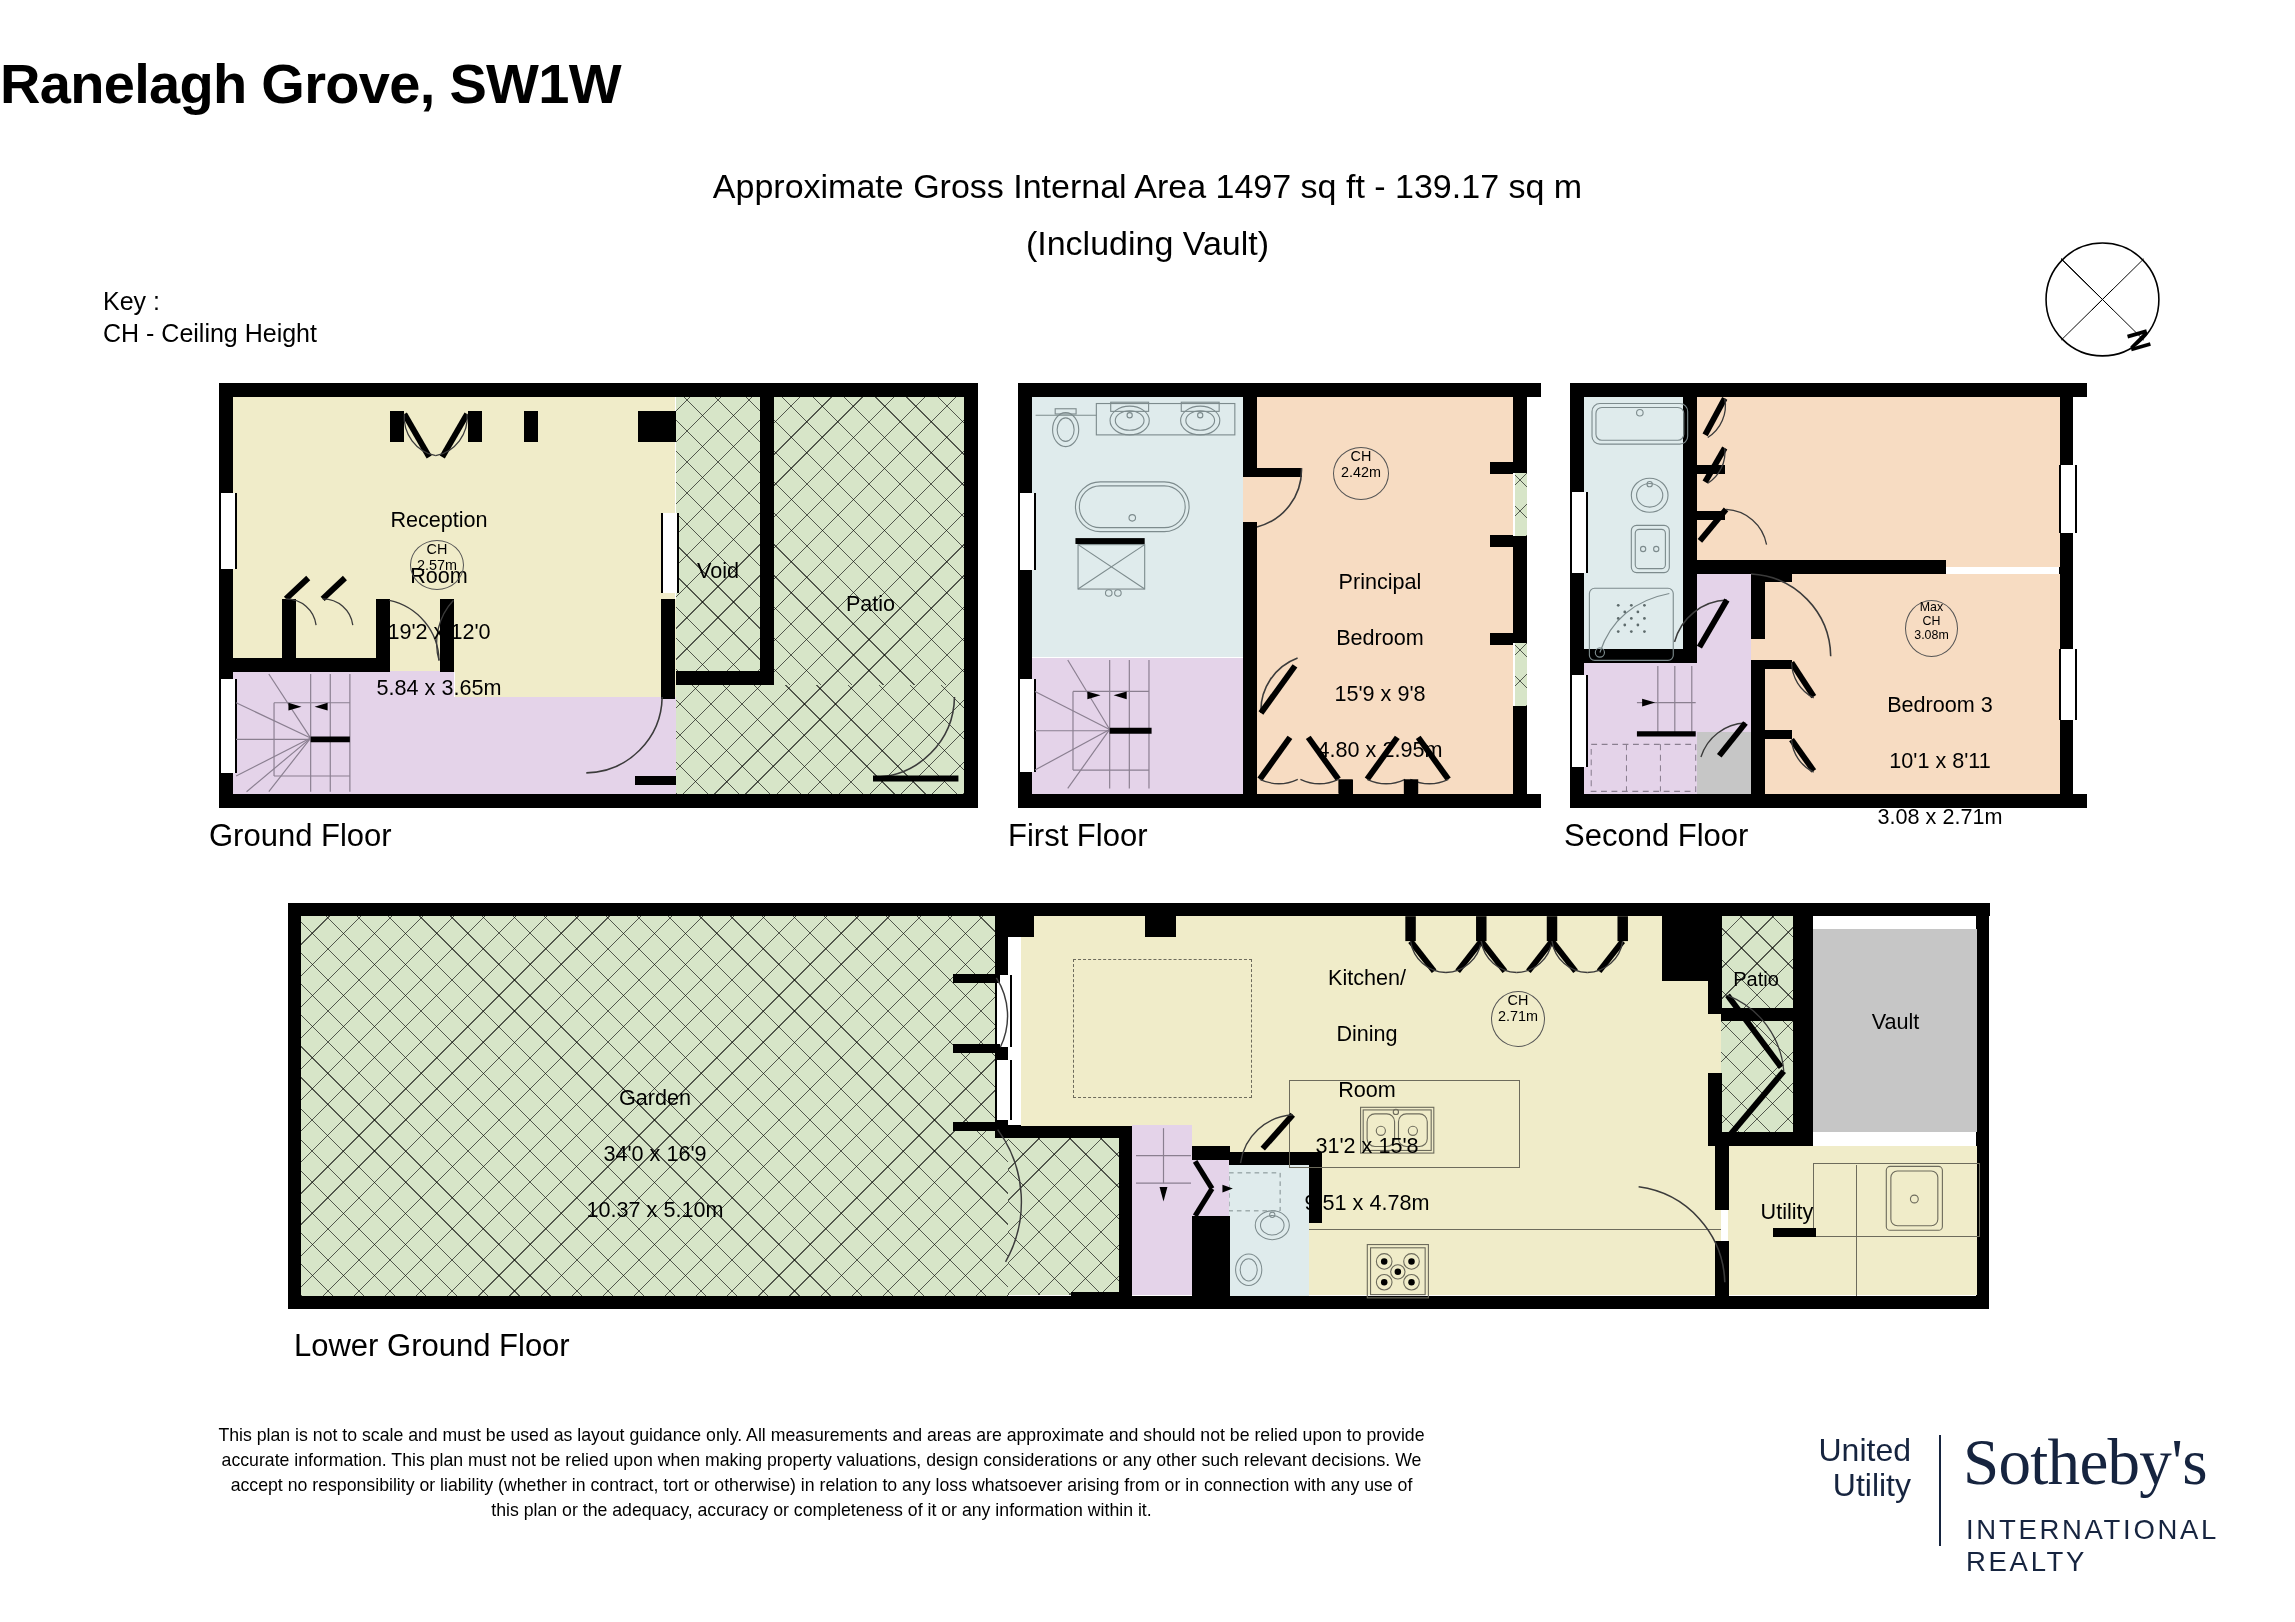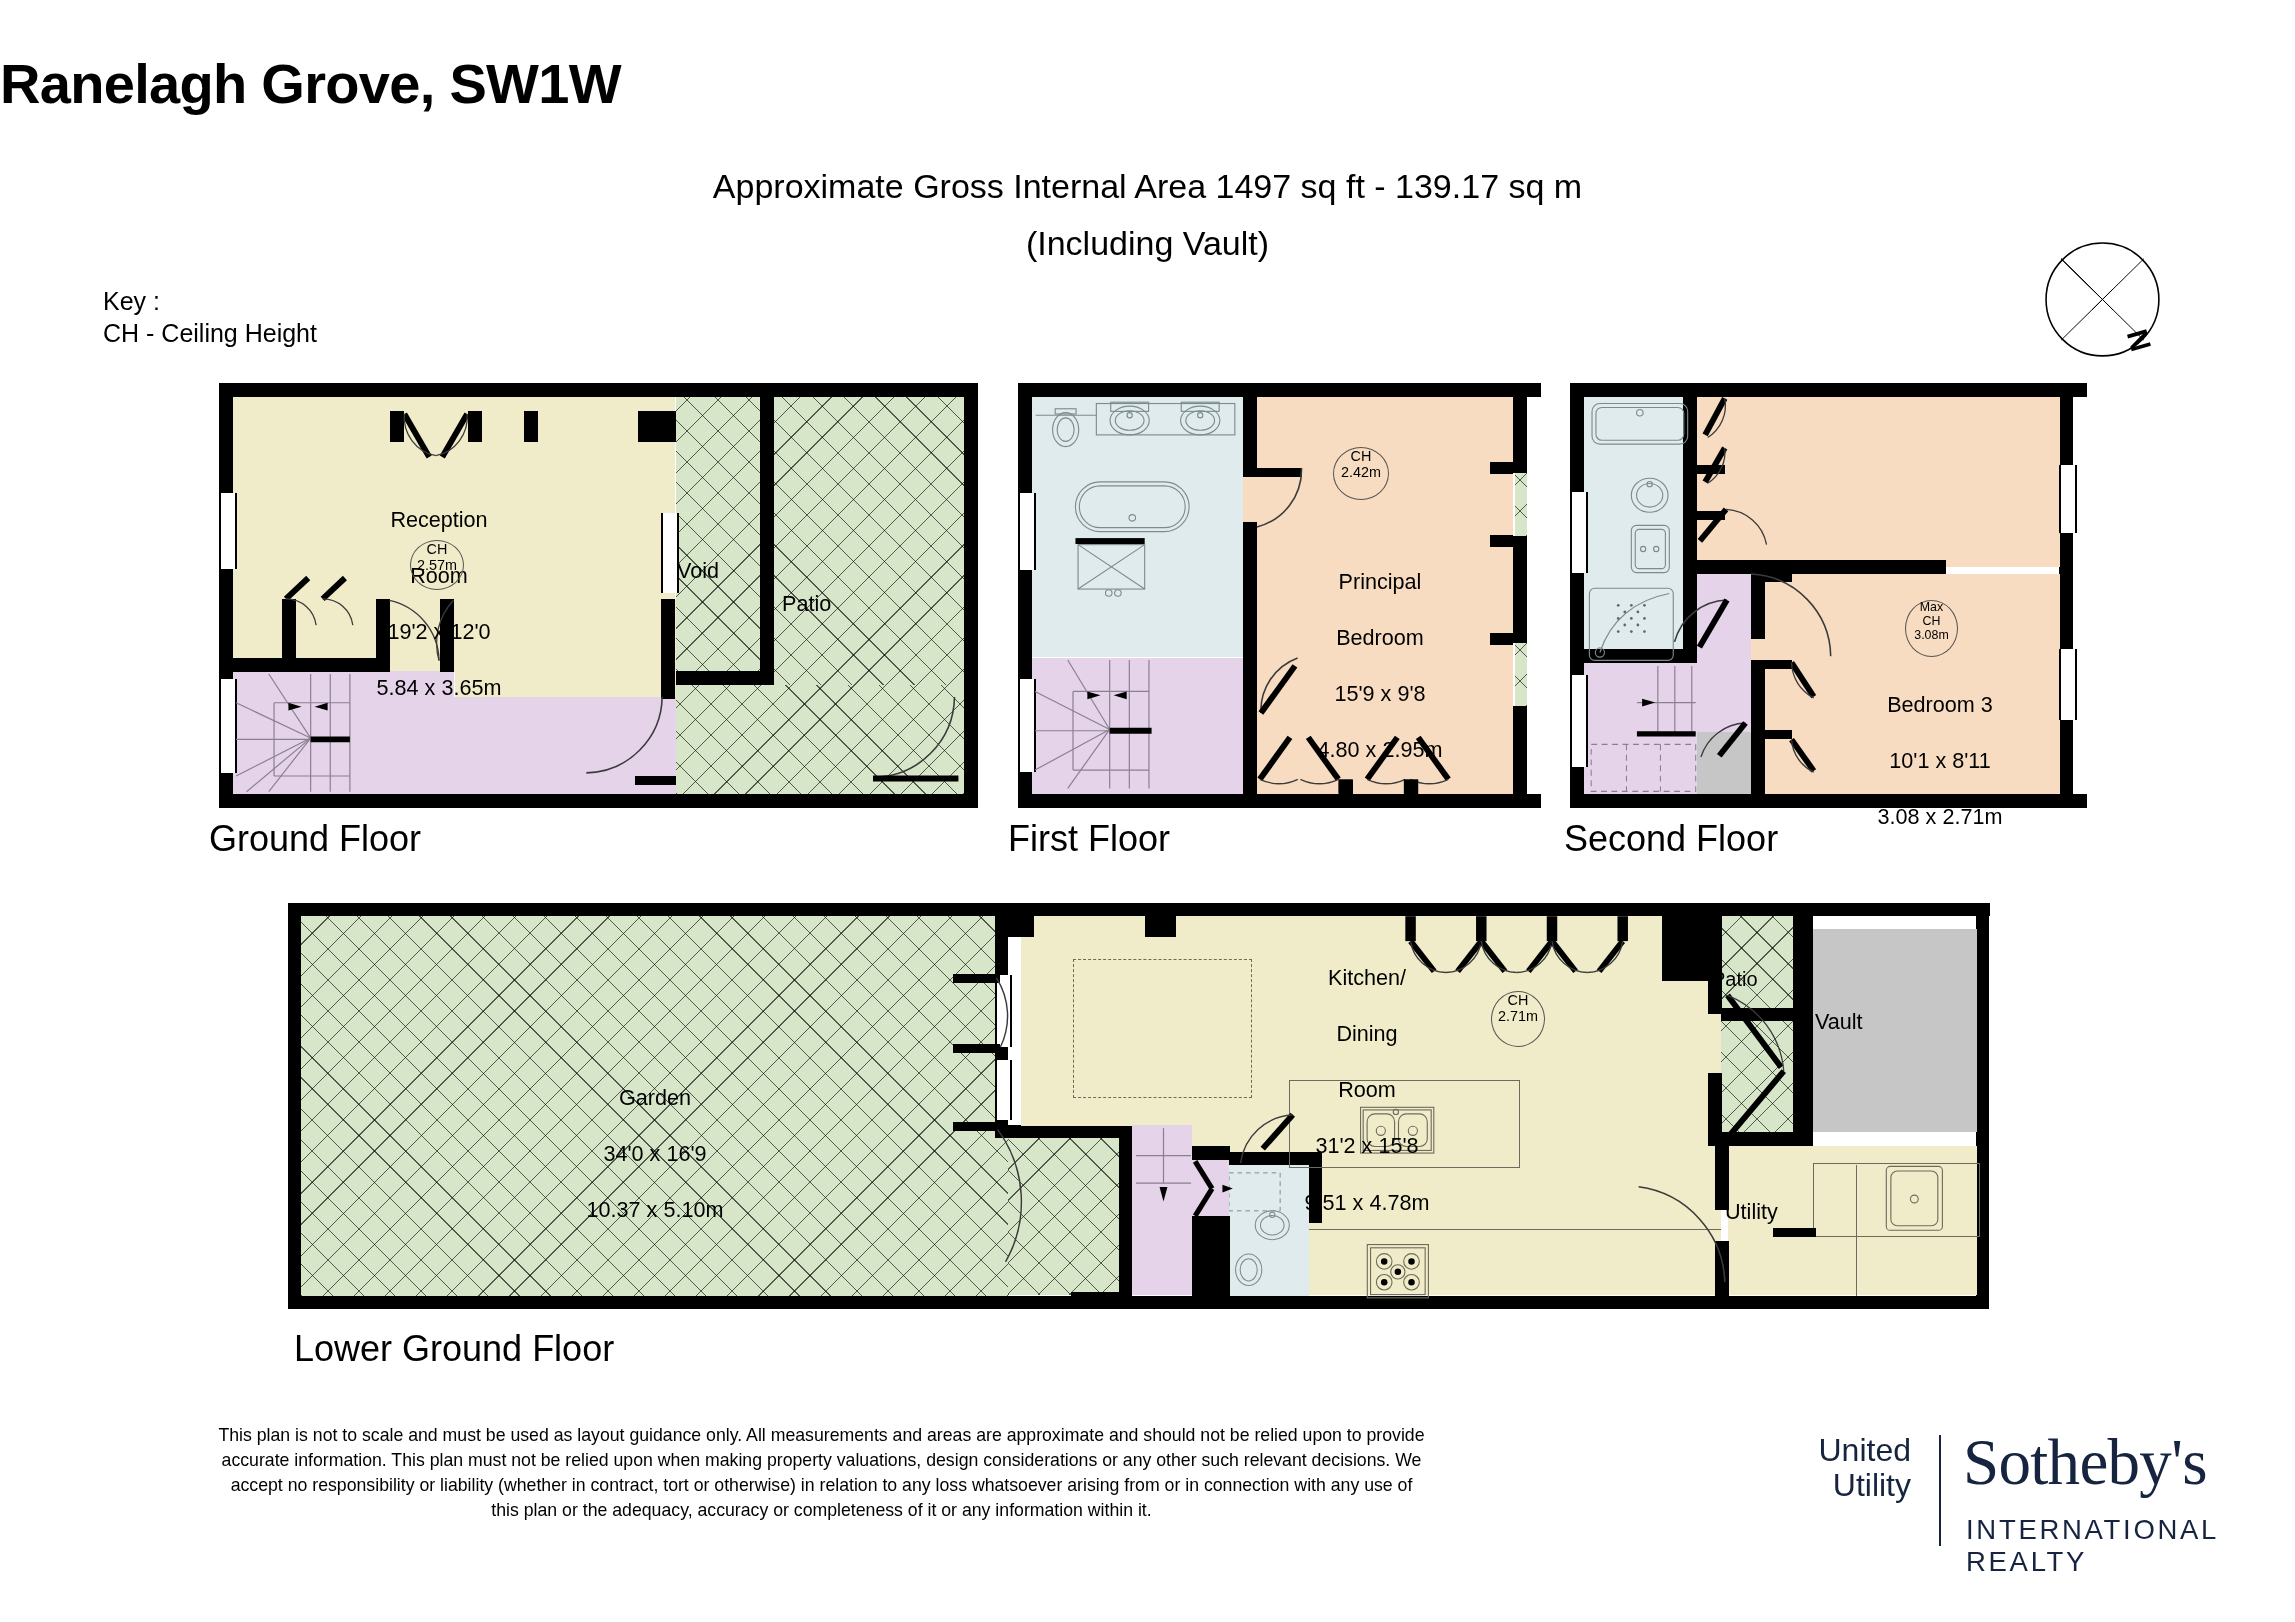--- a/index.html
+++ b/index.html
@@ -39,29 +39,29 @@
     background-image:
       repeating-linear-gradient(45deg, rgba(0,0,0,.62) 0 0.9px, rgba(0,0,0,0) 0.9px 22px),
       repeating-linear-gradient(-45deg, rgba(0,0,0,.62) 0 0.9px, rgba(0,0,0,0) 0.9px 22px);
   }
   .winv{position:absolute;background:#fff;border-left:2px solid #000;border-right:2px solid #000;}
   .thin{position:absolute;border:1px solid #6d6b5c;}
   .thind{position:absolute;border:1px dashed #6d6b5c;}
   .hair{position:absolute;background:#6d6b5c;}
 
   .lbl{position:absolute;text-align:center;font-size:21.6px;line-height:1.30;white-space:pre-line;}
-  .lbl1{position:absolute;text-align:left;font-size:21.6px;}
+  .lbl1{position:absolute;text-align:center;font-size:21.6px;}
 
   .chbox{
     position:absolute;border:1px solid #555;border-radius:50%;
     display:flex;flex-direction:column;align-items:center;justify-content:flex-start;
     font-size:14.4px;line-height:1.12;text-align:center;
   }
 
-  .floorlbl{position:absolute;font-size:36px;}
+  .floorlbl{position:absolute;font-size:31px;}
 
   
   #disc{
     position:absolute;left:216px;top:1423px;width:1211px;text-align:center;
     font-size:17.7px;line-height:1.42;
   }
   #logo{position:absolute;left:1682px;top:1430px;width:563px;height:137px;color:#16243f;}
   #logo .uk{position:absolute;left:0;top:2.6px;width:229px;text-align:right;font-size:32px;line-height:1.12;font-family:"Liberation Sans",sans-serif;}
   #logo .bar{position:absolute;left:257px;top:5.2px;width:2px;height:111px;background:#16243f;}
   #logo .sth{position:absolute;left:281px;top:-5.2px;font-size:65px;font-family:"Liberation Serif",serif;letter-spacing:-0.7px;}

